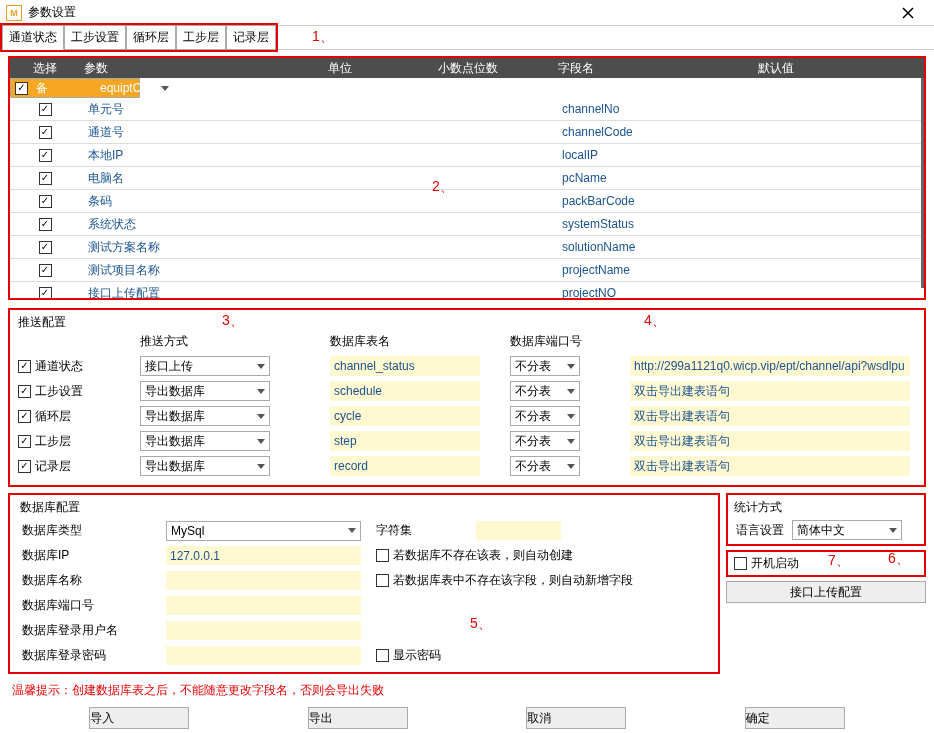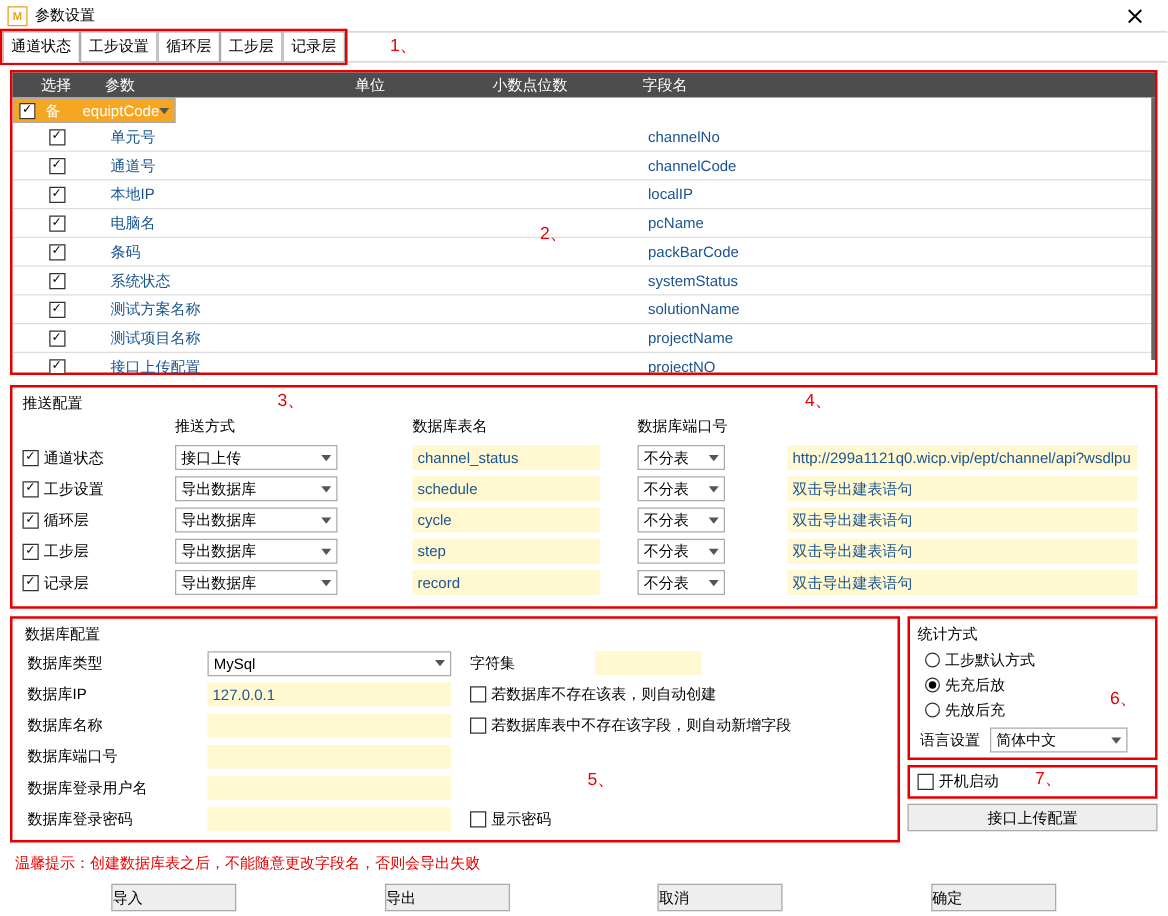--- a/index.html
+++ b/index.html
@@ -18,21 +18,21 @@
 .ann1 { left: 312px; top: 2px; }
 
 .content { padding: 6px 8px 0 8px; }
 
 .grid-wrap { border: 2px solid #e60000; position: relative; margin-bottom: 8px; }
 .ann2 { left: 422px; top: 120px; }
 .grid-head { display: flex; background: #4d4d4d; color: #fff; height: 20px; align-items: center; }
 .grid-head > div { padding: 2px 4px; }
 .c0 { width: 70px; text-align: center; }
 .c1 { width: 200px; padding-left: 8px; }
-.c2 { width: 110px; }
+.c2 { width: 110px; margin-left: 44px; }
 .c3 { width: 120px; }
 .c4 { width: 200px; }
 .c5 { flex: 1; }
 .grid-body { max-height: 220px; overflow-y: auto; }
 .grid-row { display: flex; height: 23px; align-items: center; border-bottom: 1px solid #ddd; color: #1a5490; }
 .grid-row.sel { background: #f5a623; color: #fff; }
 .grid-row .c0 { display: flex; justify-content: center; }
 .grid-row .c1,.grid-row .c4 { padding-left: 8px; }
 .chk { width: 13px; height: 13px; border: 1px solid #333; display: inline-flex; align-items: center; justify-content: center; background: #fff; }
 .chk.on::after { content: "✓"; font-size: 10px; color: #000; line-height: 1; }
@@ -114,20 +114,21 @@
 <div class="content">
 
   <div class="grid-wrap">
     <span class="annotation ann2">2、</span>
     <div class="grid-head">
       <div class="c0">选择</div>
       <div class="c1">参数</div>
       <div class="c2">单位</div>
       <div class="c3">小数点位数</div>
       <div class="c4">字段名</div>
+      <div class="c5">默认值</div>
     </div>
     <div class="grid-body" id="grid-body">
         <div class="grid-row sel">
           <div class="c0">
             <span class="chk on"></span>
           </div>
           <div class="c1">设备号</div>
           <div class="c2"></div>
           <div class="c3"></div>
           <div class="c4">equiptCode</div>
@@ -402,34 +403,20 @@
             <span class="chk2"></span>
             <span>显示密码</span>
           </div>
       </div>
     </div>
 
     <div class="right-col">
       <div class="stat-box">
         <span class="annotation ann6">6、</span>
         <div style="margin-bottom:2px">统计方式</div>
-        <div id="stat-opts">
-            <div class="radio-row">
-              <span class="radio "></span>
-              <span>工步默认方式</span>
-            </div>
-            <div class="radio-row">
-              <span class="radio on"></span>
-              <span>先充后放</span>
-            </div>
-            <div class="radio-row">
-              <span class="radio "></span>
-              <span>先放后充</span>
-            </div>
-          </div>
         <div class="lang-row">
           <span>语言设置</span>
           <div class="sel">
               <span>简体中文</span>
             </div>
         </div>
       </div>
       <div class="boot-box">
         <span class="annotation ann7">7、</span>
         <span class="chk2"></span>

